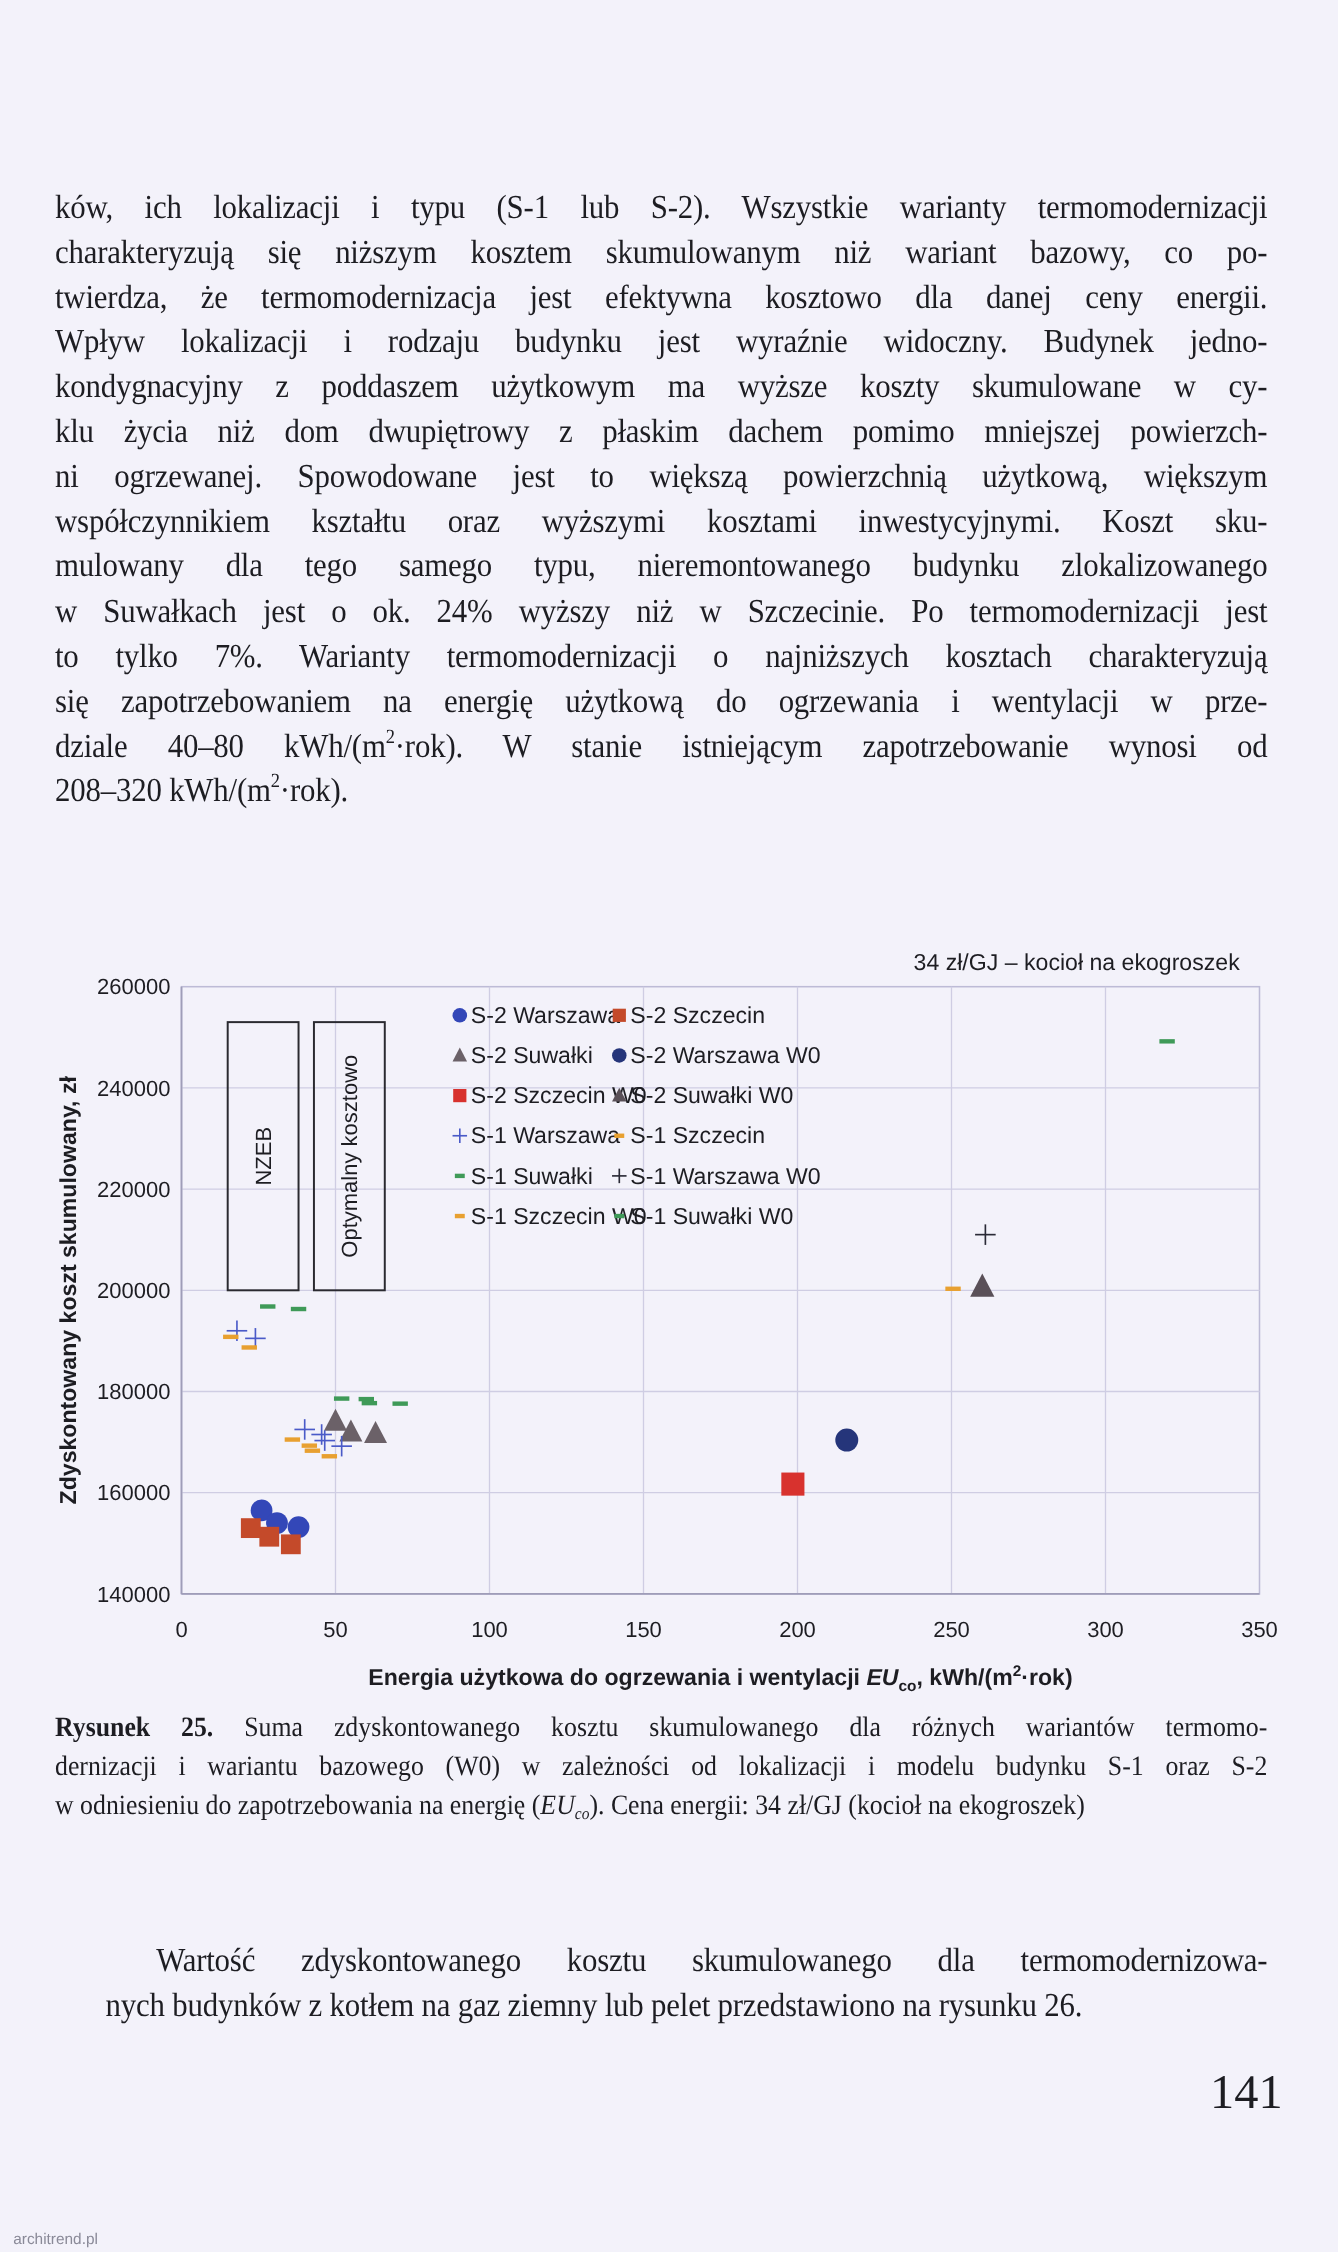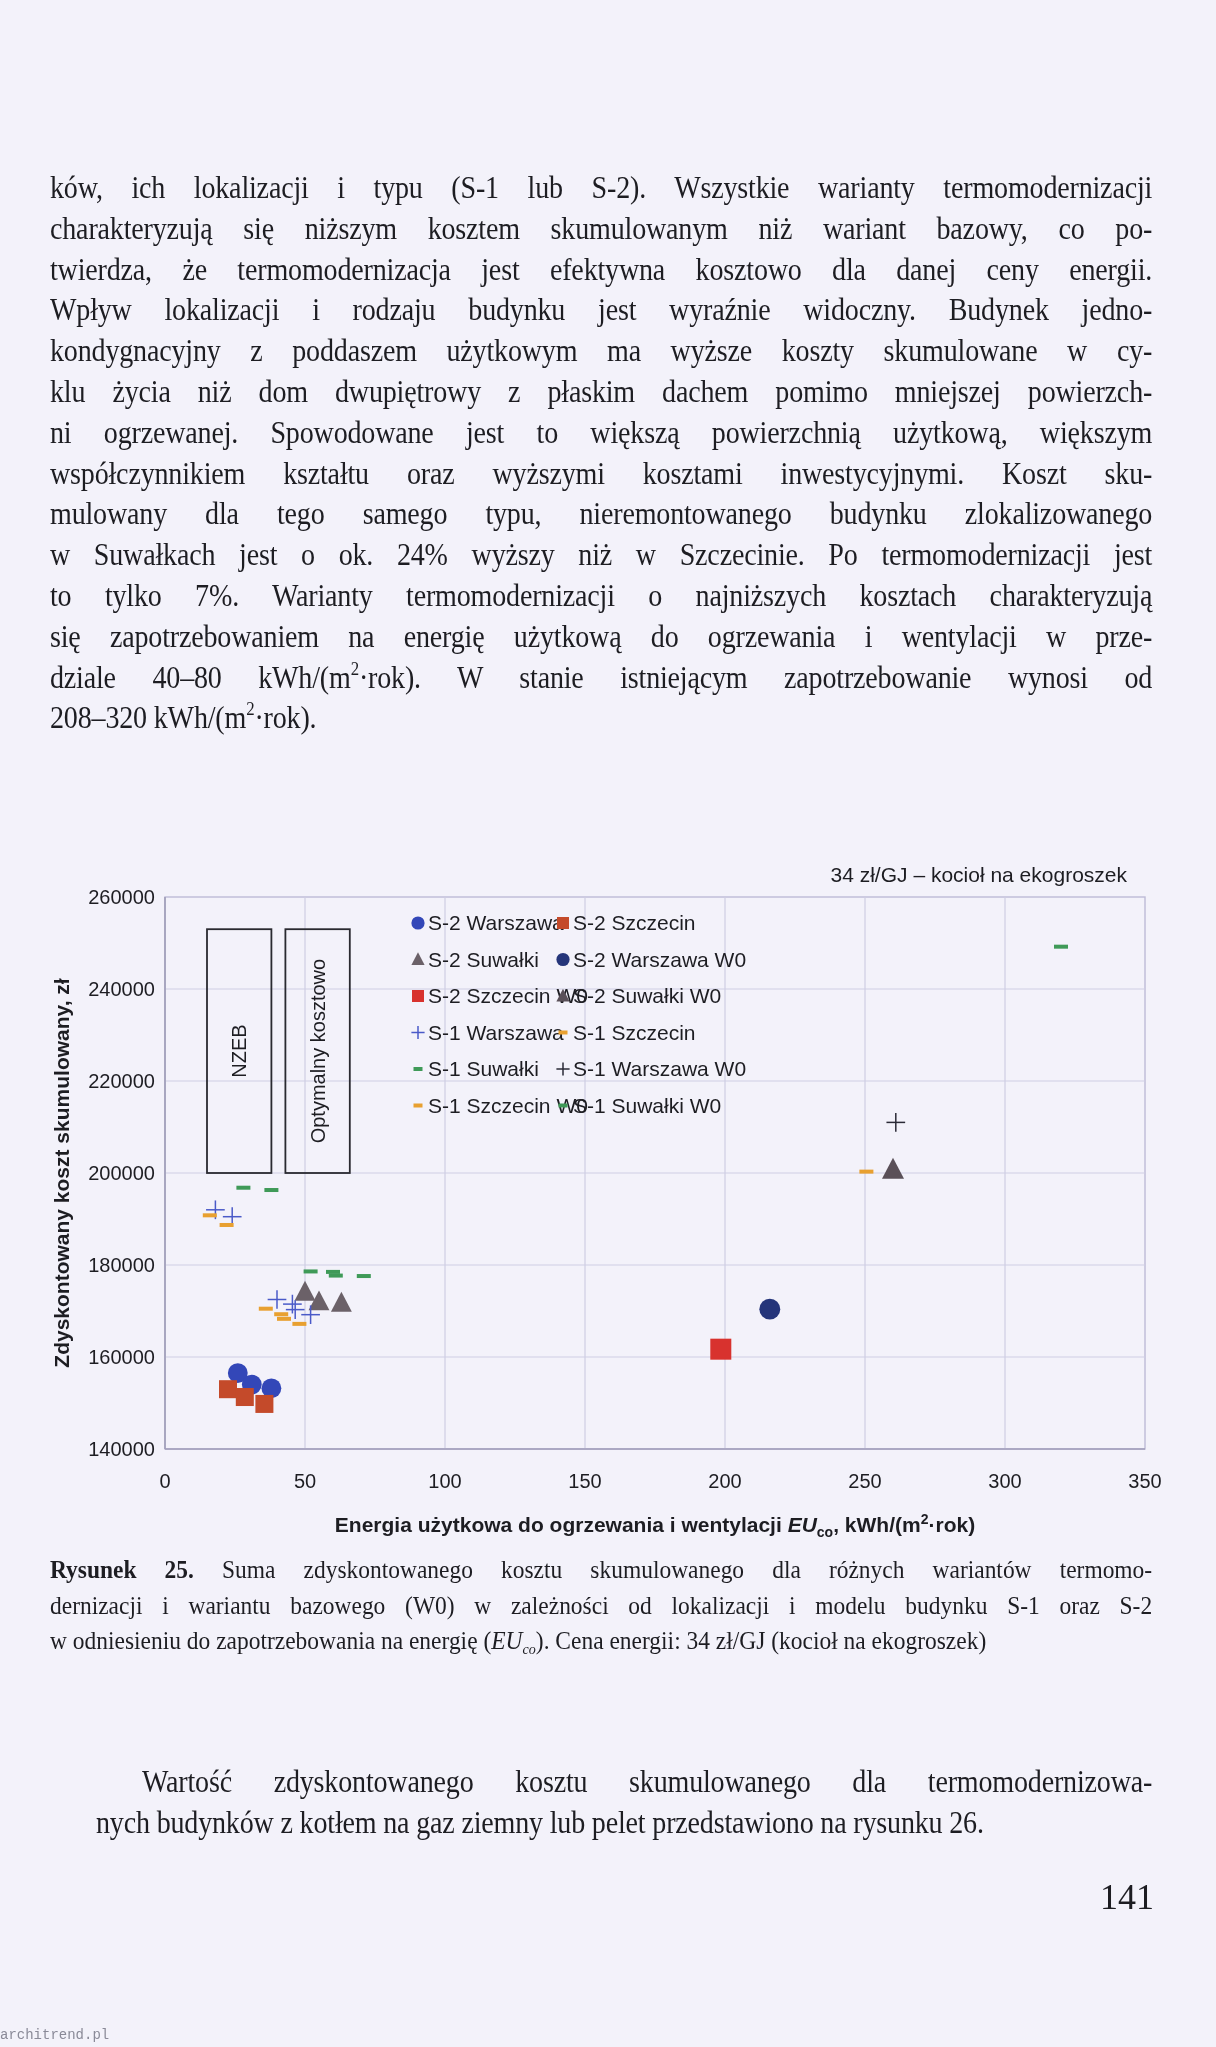--- a/index.html
+++ b/index.html
@@ -34,25 +34,25 @@
     position: absolute; left: 50px; top: 1552px; width: 1198px;
     font-size: 25.5px; line-height: 35.5px;
     transform: scaleX(0.92); transform-origin: left top;
   }
   .caption .line { display: block; text-align: justify; text-align-last: justify; white-space: nowrap; }
   .caption .line.last { text-align-last: left; }
   .caption b { font-weight: bold; }
 
   .page-number {
     position: absolute; left: 1100px; top: 1876px;
-    font-size: 36px;
+    font-size: 44px;
   }
   .watermark {
-    position: absolute; left: 0; top: 2027px;
-    font-family: Liberation Mono, monospace; font-size: 14px; color: #8a8a98;
+    position: absolute; left: 12px; top: 2027px;
+    font-family: Liberation Sans, sans-serif; font-size: 14px; color: #8a8a98;
   }
 </style>
 </head>
 <body>
 
 <div class="para" id="p1">
   <span class="line">ków, ich lokalizacji i typu (S-1 lub S-2). Wszystkie warianty termomodernizacji</span>
   <span class="line">charakteryzują się niższym kosztem skumulowanym niż wariant bazowy, co po-</span>
   <span class="line">twierdza, że termomodernizacja jest efektywna kosztowo dla danej ceny energii.</span>
   <span class="line">Wpływ lokalizacji i rodzaju budynku jest wyraźnie widoczny. Budynek jedno-</span>

